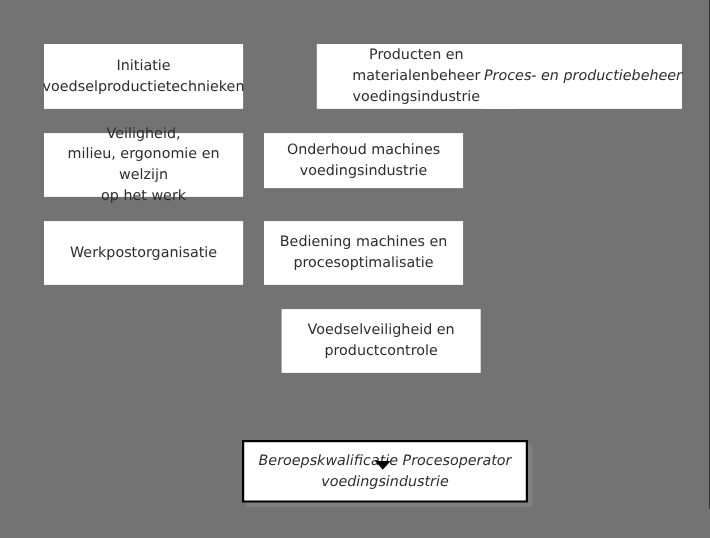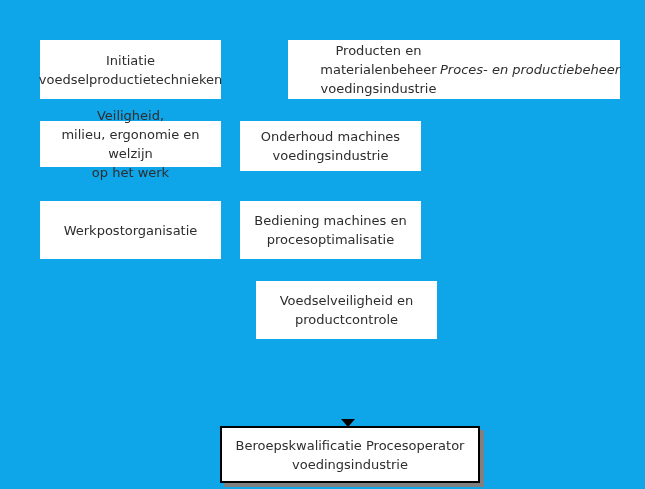--- a/index.html
+++ b/index.html
@@ -4,21 +4,21 @@
 <style>
   html, body {
     margin: 0;
     padding: 0;
     background: #000000;
   }
   .canvas {
     position: relative;
     width: 645px;
     height: 489px;
-    background: #0ea5e9;
+    background: #737373;
     overflow: hidden;
     font-family: "DejaVu Sans", "Liberation Sans", sans-serif;
   }
   .module-box {
     position: absolute;
     background: #ffffff;
     color: #2d2d2d;
     font-size: 13px;
     line-height: 19px;
     display: flex;
@@ -50,26 +50,26 @@
     height: 0;
     border-left: 7px solid transparent;
     border-right: 7px solid transparent;
     border-top: 8px solid #000000;
     z-index: 2;
   }
   
   #box-initiatie        { left: 40px;  top: 40px;  width: 181px; height: 59px; }
   #box-producten        { left: 240px; top: 40px;  width: 181px; height: 59px; margin-left: 48px; }
   #box-procesbeheer     { left: 440px; top: 40px;  width: 180px; height: 59px; font-style: italic; }
-  #box-veiligheid       { left: 40px;  top: 121px; width: 181px; height: 46px; }
+  #box-veiligheid       { left: 40px;  top: 121px; width: 181px; height: 58px; }
   #box-onderhoud        { left: 240px; top: 121px; width: 181px; height: 50px; }
   #box-werkpost         { left: 40px;  top: 201px; width: 181px; height: 58px; }
   #box-bediening        { left: 240px; top: 201px; width: 181px; height: 58px; }
   #box-voedselveiligheid{ left: 240px; top: 281px; width: 181px; height: 58px; margin-left: 16px; }
-  #box-result           { left: 220px; top: 426px; width: 260px; height: 57px; }
+  #box-result           { left: 220px; top: 400px; width: 260px; height: 57px; font-style: italic; }
   #result-arrow         { left: 341px; top: 419px; }
 </style>
 </head>
 <body>
 
 <div class="canvas">
 
   <div class="module-box" id="box-initiatie">Initiatie
 voedselproductietechnieken</div>
 

